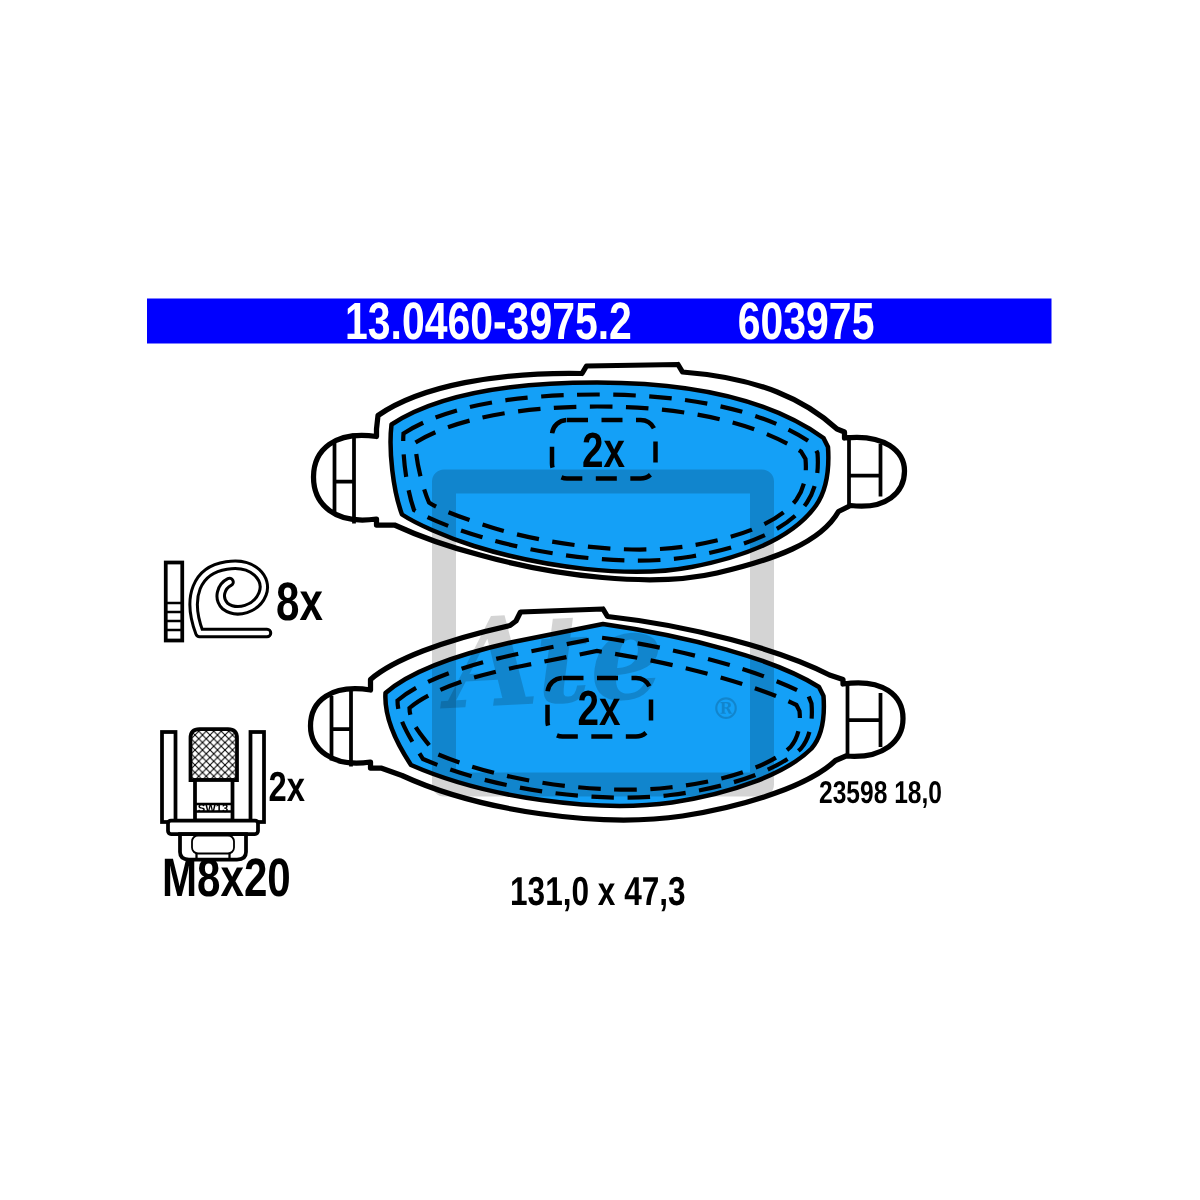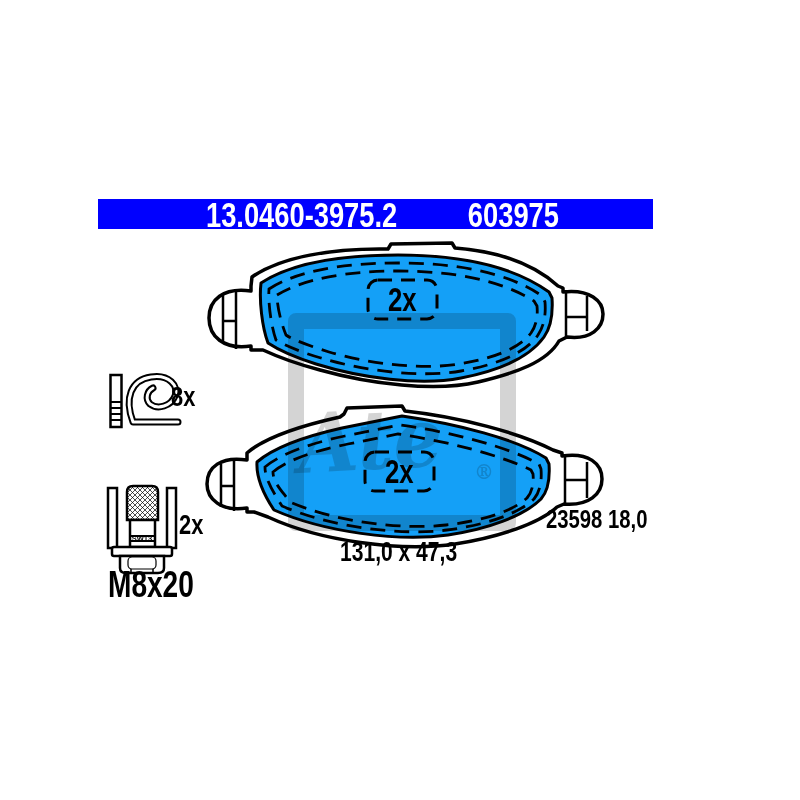--- a/index.html
+++ b/index.html
@@ -1,21 +1,21 @@
 <!DOCTYPE html>
 <html style="--title-bar-bg: #0000ff; --title-text: #ffffff; --pad-fill: #14a0f7; --line: #000000; --text: #000000;"><head>
 <meta charset="utf-8">
 <style>
   html,body{margin:0;padding:0;background:#fff;}
   .canvas{
     position:relative;width:800px;height:800px;background:#fff;
     font-family:"Liberation Sans",sans-serif;overflow:hidden;
   }
   .title-bar{
-    position:absolute;left:98px;top:199px;width:555px;height:30px;
+    position:absolute;left:98px;top:199px;width:603px;height:30px;
     background:var(--title-bar-bg,#0000ff);
     display:flex;align-items:center;justify-content:center;gap:30px;
     color:var(--title-text,#fff);font-weight:bold;font-size:35px;line-height:1;
   }
   .cond{display:inline-block;transform:scaleX(0.78);transform-origin:50% 50%;white-space:nowrap;}
   .cond-l{display:inline-block;transform:scaleX(0.78);transform-origin:0 50%;white-space:nowrap;}
   .drawing{position:absolute;left:0;top:0;z-index:1;}
   .label{
     position:absolute;z-index:3;color:var(--text,#000);
     font-weight:bold;line-height:1;white-space:nowrap;
@@ -140,29 +140,29 @@
     <div class="wm-reg">®</div>
   </div>
 
   <div class="qty-box" style="left:368px;top:280px;width:69px;height:39px;font-size:33px;">
     <span class="cond">2x</span>
   </div>
   <div class="qty-box" style="left:365px;top:452px;width:69px;height:39px;font-size:33px;">
     <span class="cond">2x</span>
   </div>
 
-  <div class="label" style="left:546px;top:506px;font-size:26px;">
+  <div class="label" style="left:546px;top:518px;font-size:21px;">
     <span class="cond-l"><span>23598</span>&nbsp;<span>18,0</span></span>
   </div>
 
-  <div class="label" style="left:340px;top:539px;font-size:27px;text-decoration:underline;">
+  <div class="label" style="left:340px;top:581px;font-size:27px;text-decoration:underline;">
     <span class="cond-l">131,0 x 47,3</span>
   </div>
 
-  <div class="label" style="left:171px;top:383px;font-size:28px;">
+  <div class="label" style="left:184px;top:383px;font-size:36px;">
     <span class="cond-l">8x</span>
   </div>
   <div class="label" style="left:179px;top:511px;font-size:28px;">
     <span class="cond-l">2x</span>
   </div>
   <div class="label" style="left:108px;top:567px;font-size:36px;">
     <span class="cond-l">M8x20</span>
   </div>
   <div class="sw-label">SW13</div>
 

